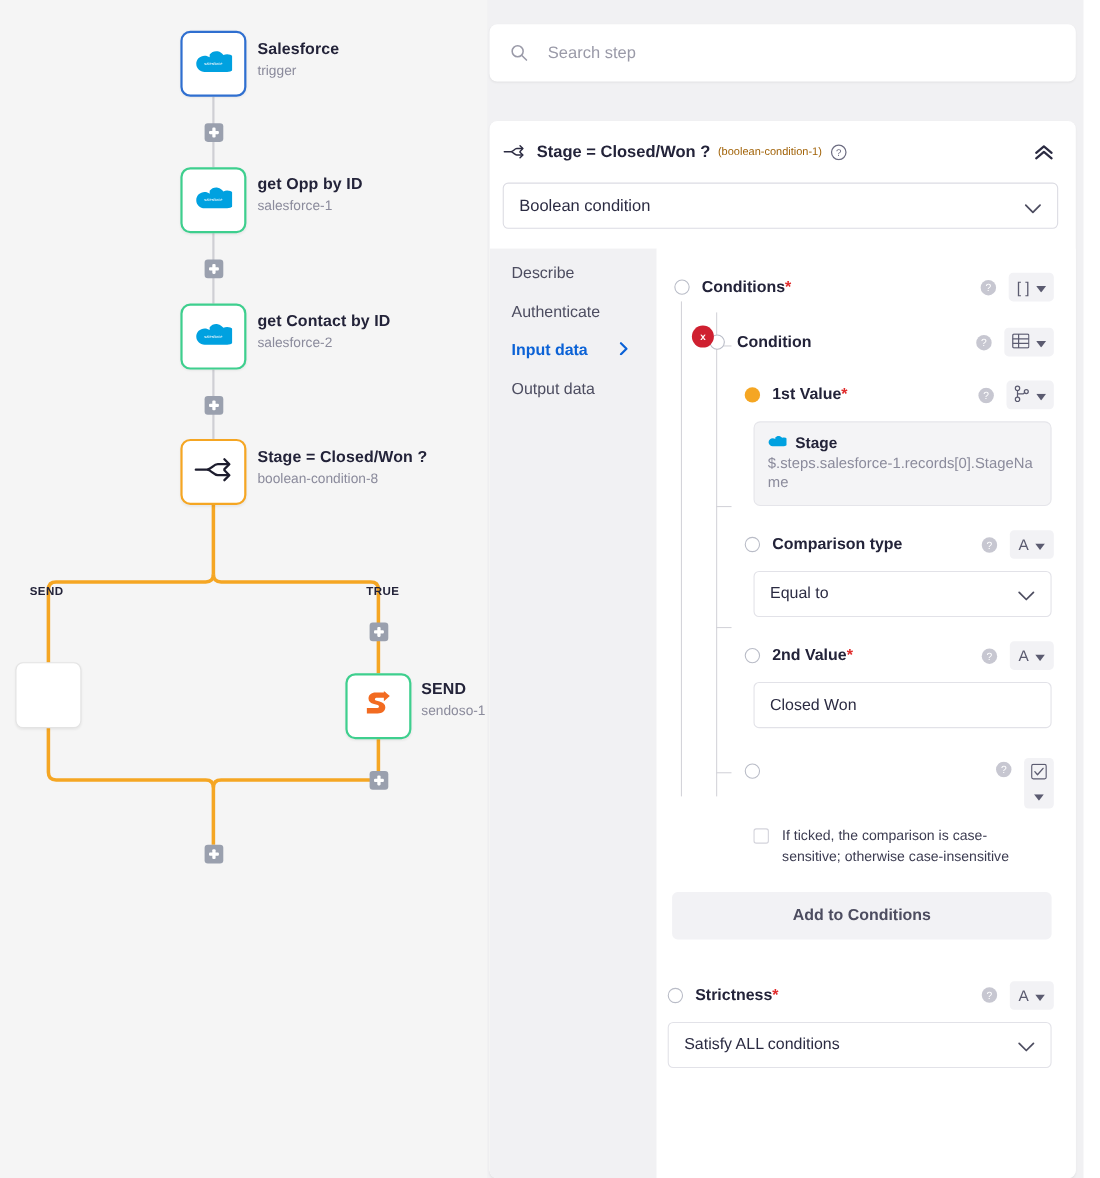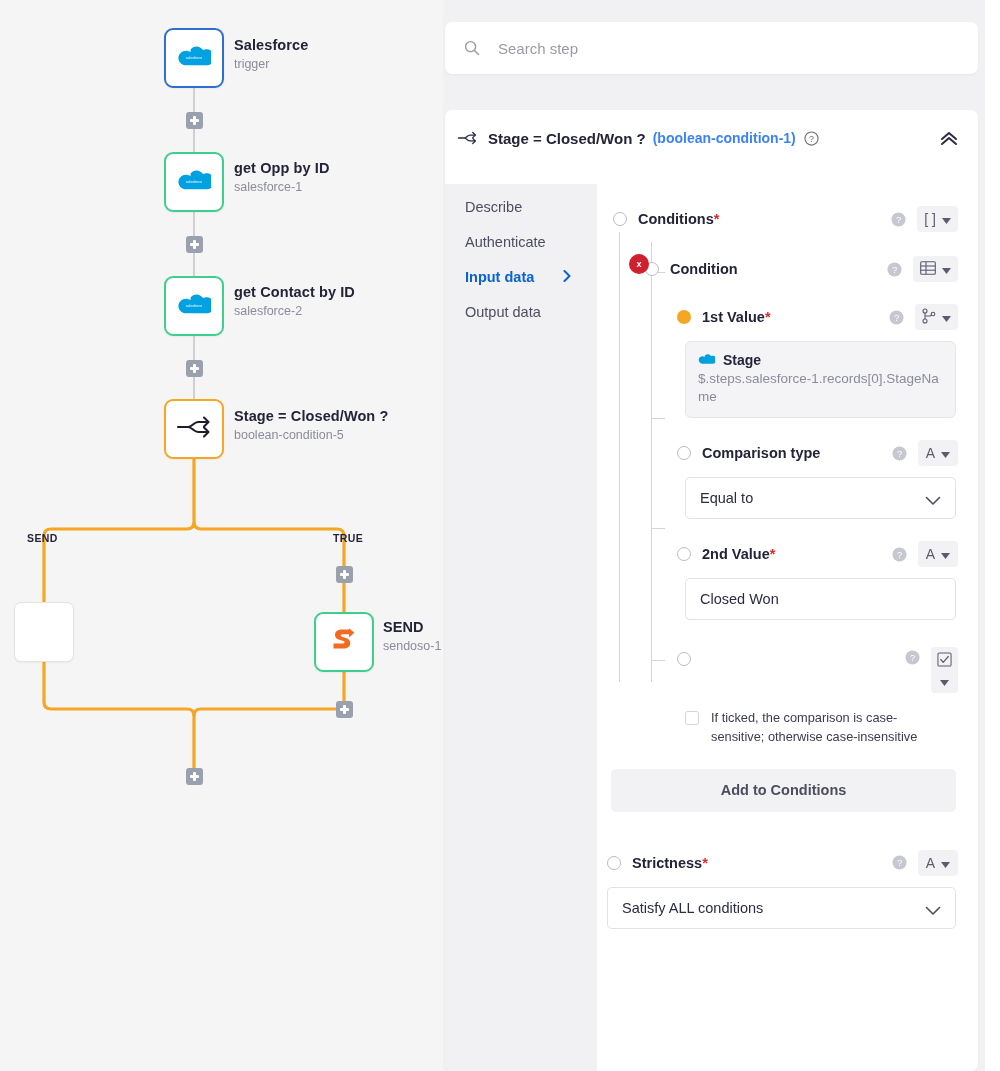--- a/index.html
+++ b/index.html
@@ -93,21 +93,21 @@
     overflow:hidden;
   }
 
   .step-head {
     position:relative; height:56px;
     display:flex; align-items:center;
     padding:0 18px 0 12px;
   }
   .branch-icon { width:22px; height:18px; flex:none; margin-right:9px; }
   .step-title { font-size:15px; font-weight:bold; color:#232339; }
-  .step-id { font-size:14px; color:#3b82f6; margin-left:7px; font-weight:bold;}
+  .step-id { font-size:10px; color:#a16207; margin-left:7px; font-weight:normal;}
   .qmark {
     width:15px;height:15px;border-radius:50%;
     display:inline-flex;align-items:center;justify-content:center;
     margin-left:8px; flex:none;
   }
   .collapse-btn { position:absolute; right:18px; top:18px; width:22px; height:20px; }
 
   .type-select {
     margin:0 16px 0 12px; height:42px;
     border:1px solid #dcdce3; border-radius:5px;
@@ -266,21 +266,21 @@
     <span>
       <svg width="38" height="30" viewBox="0 0 38 30">
         <path d="M3 15h10c4 0 6-5 10-5h9M13 15c4 0 6 5 10 5h9" stroke="#1d1d2e" stroke-width="2.1" fill="none" stroke-linecap="round"></path>
         <path d="M29 5.5l4.5 4.5L29 14.5" stroke="#1d1d2e" stroke-width="2.1" fill="none" stroke-linecap="round" stroke-linejoin="round"></path>
         <path d="M29 15.5l4.5 4.5L29 24.5" stroke="#1d1d2e" stroke-width="2.1" fill="none" stroke-linecap="round" stroke-linejoin="round"></path>
       </svg>
     </span>
   </div>
   <div class="node-label" style="left:234px; top:407px;">
     <span class="nm">Stage = Closed/Won ?</span>
-    <span class="sub">boolean-condition-5</span>
+    <span class="sub">boolean-condition-8</span>
   </div>
 
   <div class="branch-lbl" style="left:27px; top:532px;">SEND</div>
   <div class="branch-lbl" style="left:333px; top:532px;">TRUE</div>
 
   <div class="plus" style="left:336px; top:566px;"></div>
 
   <div class="node empty" style="left:14px; top:602px;"></div>
 
   <div class="node green" style="left:314px; top:612px;">
@@ -331,20 +331,28 @@
         </svg>
       </span>
       <span class="collapse-btn">
         <svg width="22" height="20" viewBox="0 0 22 20">
           <path d="M4 11l7-6 7 6" stroke="#2b2b42" stroke-width="2" fill="none" stroke-linecap="round" stroke-linejoin="round"></path>
           <path d="M4 16l7-6 7 6" stroke="#2b2b42" stroke-width="2" fill="none" stroke-linecap="round" stroke-linejoin="round"></path>
         </svg>
       </span>
     </div>
 
+    <div class="type-select">
+      <span>Boolean condition</span>
+      <span class="chev">
+        <svg width="16" height="10" viewBox="0 0 16 10">
+            <path d="M1.5 1.5L8 8l6.5-6.5" stroke="#4d4d60" stroke-width="1.6" fill="none" stroke-linecap="round" stroke-linejoin="round"></path>
+          </svg>
+      </span>
+    </div>
 
     <div class="body-split">
 
       <div class="tabs">
         <div class="tab">
           <span>Describe</span>
         </div>
         <div class="tab">
           <span>Authenticate</span>
         </div>

